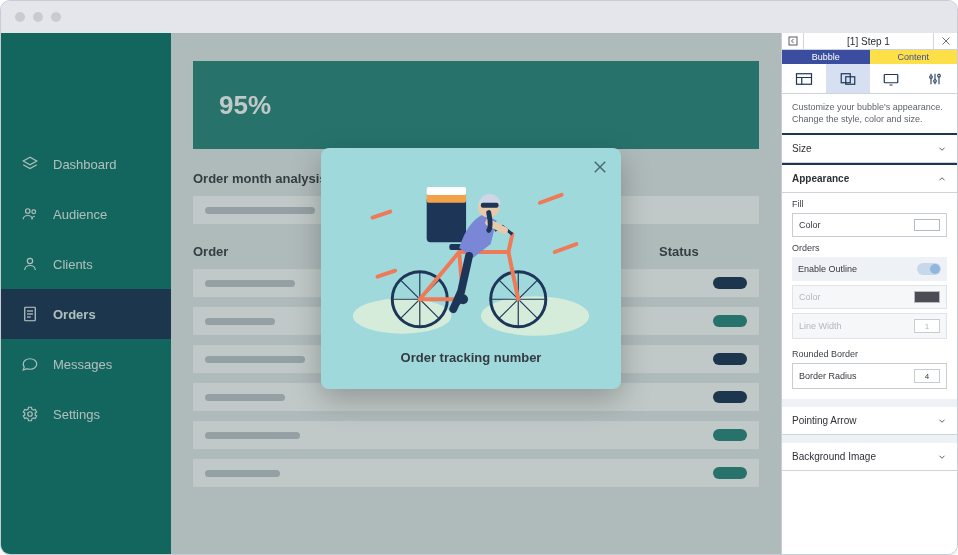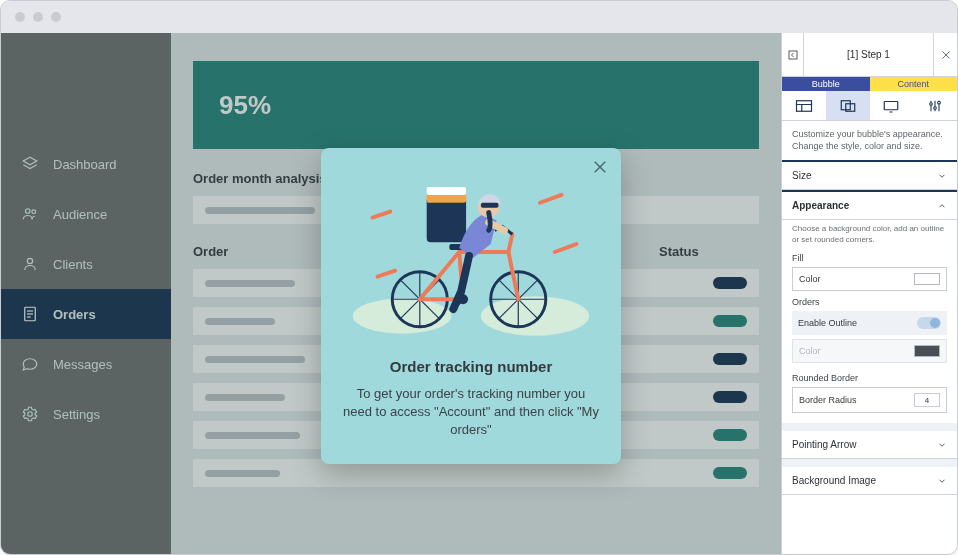--- a/index.html
+++ b/index.html
@@ -2,21 +2,21 @@
 <html><head>
 <meta charset="utf-8">
 <style>
 * { box-sizing: border-box; margin: 0; padding: 0; font-family: -apple-system, BlinkMacSystemFont, "Segoe UI", Arial, sans-serif; }
 body { background: #fff; }
 .browser-frame { width: 958px; height: 555px; border: 1px solid #c8ccd4; border-radius: 10px; overflow: hidden; position: relative; background: #e8eaef; box-shadow: 0 4px 10px rgba(0,0,0,0.06); }
 .chrome-bar { height: 32px; background: #e4e6ec; display: flex; align-items: center; padding: 0 14px; gap: 8px; }
 .dot { width: 10px; height: 10px; border-radius: 50%; background: #c9cbd3; }
 .app { position: absolute; top: 32px; left: 0; right: 0; bottom: 0; display: flex; }
 
-.sidebar { width: 170px; background: #737373; display: flex; flex-direction: column; padding-top: 106px; }
+.sidebar { width: 170px; background: #0f766e; display: flex; flex-direction: column; padding-top: 106px; }
 .side-item { display: flex; align-items: center; gap: 14px; height: 50px; padding: 0 20px; color: #e8f1f0; font-size: 13px; cursor: pointer; }
 .side-item.active { background: #1d3557; font-weight: 600; }
 .side-icon { width: 18px; height: 18px; flex-shrink: 0; }
 
 .main { flex: 1; background: #e8eaef; padding: 28px 22px 0 22px; position: relative; }
 .stat-row { display: flex; gap: 22px; }
 .stat { flex: 1; background: #2c8882; color: #fff; font-size: 26px; font-weight: 700; padding: 22px 26px; height: 88px; display:flex; align-items:center; }
 .section-title { font-size: 13px; color: #3b3f46; margin-top: 22px; font-weight:600; }
 .ph-row { background: #fff; height: 28px; margin-top: 10px; display:flex; align-items:center; padding:0 12px; }
 .ph-bar { background: #c3c7ce; height: 7px; border-radius: 4px; }
@@ -26,27 +26,27 @@
 .table-row { display:flex; background:#fff; height:28px; margin-top:10px; align-items:center; padding:0 12px; }
 .cell-order { flex:1; }
 .cell-status { width:90px; display:flex; justify-content:flex-end; }
 .pill { width:34px; height:12px; border-radius:6px; }
 .pill1 { background:#1d3557; }
 .pill2 { background:#2c8882; }
 
 .modal { position:absolute; left:320px; top:115px; width:300px; background:#9fd9dc; border-radius:8px; box-shadow:0 10px 30px rgba(0,0,0,0.25); padding:14px 22px 24px; }
 .modal .close { position:absolute; top:10px; right:12px; width:18px; height:18px; cursor:pointer; color:#476a6c; }
 .modal-illustration { width: 100%; height: 180px; display:flex; align-items:center; justify-content:center; }
-.modal-title { text-align:center; font-size:15px; font-weight:700; color:#343a40; margin-top:16px; }
+.modal-title { text-align:center; font-size:13px; font-weight:700; color:#343a40; margin-top:8px; }
 .modal-body { text-align:center; font-size:13px; color:#3d4248; margin-top:10px; line-height:1.4; }
 
 .dim-overlay { position:absolute; inset:0; background:rgba(30,60,55,0.28); pointer-events:none; }
 
 .panel { width:176px; background:#fff; border-left:1px solid #c8ccd4; display:flex; flex-direction:column; font-size:10px; color:#36393e; position:relative; }
-.panel-header { height:44px; display:flex; align-items:center; position:relative; border-bottom:1px solid #cfd3da;}
+.panel-header { height:17px; display:flex; align-items:center; position:relative; border-bottom:1px solid #cfd3da;}
 .panel-back { width:22px; height:100%; display:flex; align-items:center; justify-content:center; border-right:1px solid #d2d6dc; cursor:pointer; }
 .panel-title { flex:1; text-align:center; color:#2b2e33; }
 .panel-close { width:24px; height:100%; display:flex; align-items:center; justify-content:center; cursor:pointer; color:#6a6e76; border-left:1px solid #d2d6dc;}
 .tabs { display:flex; height:14px; }
 .tab { flex:1; display:flex; align-items:center; justify-content:center; font-size:9px; cursor:pointer; }
 .tab.active { background:#3b4d9e; color:#fff; }
 .tab.inactive { background:#fde047; color:#3b4d9e; }
 .icon-tabs { display:flex; height:30px; border-bottom:1px solid #cfd3da; }
 .icon-tab { flex:1; display:flex; align-items:center; justify-content:center; cursor:pointer; color:#1d3557; }
 .icon-tab.active { background:#d7e0f2; }
@@ -250,21 +250,20 @@
 
           <path d="M148 60 L164 68" stroke="#e9c9a8" stroke-width="7" stroke-linecap="round"></path>
 
           <circle cx="148" cy="44" r="11" fill="#e9c9a8"></circle>
           <path d="M138 42 a11 11 0 0 1 22 0" fill="#cfd6e6"></path>
           <path d="M148 50 q3 14 0 18" stroke="#1d3557" stroke-width="5" stroke-linecap="round" fill="none"></path>
           <rect x="140" y="40" width="18" height="5" rx="2" fill="#1d3557"></rect>
         </svg>
       </div>
       <div class="modal-title">Order tracking number</div>
-      <div class="modal-body">To get your order's tracking number you need to access "Account" and then click "My orders"</div>
     </div>
 
     <div class="panel">
       <div class="panel-header">
         <div class="panel-back">
           <svg width="12" height="12" viewBox="0 0 24 24" fill="none" stroke="#575b63" stroke-width="2">
               <rect x="4" y="4" width="16" height="16"></rect>
               <polyline points="13 8 9 12 13 16"></polyline>
             </svg>
         </div>
@@ -320,34 +319,37 @@
           </svg>
       </div>
 
       <div class="accordion" style="border-top:2px solid #1d3557;">
         <span class="acc-label" style="font-weight:700;">Appearance</span>
         <svg class="chev" viewBox="0 0 24 24" fill="none" stroke="#3b3f46" stroke-width="2">
             <polyline points="6 15 12 9 18 15"></polyline>
           </svg>
       </div>
       <div class="appearance-body">
-        <div class="sub-desc">Choose a background color, add an outline or set rounded corners.</div>
         <div class="field-label">Fill</div>
         <div class="color-row">
           <span>Color</span>
           <div class="swatch white"></div>
         </div>
         <div class="field-label">Orders</div>
         <div class="toggle-row">
           <span>Enable Outline</span>
           <div class="toggle-pill"></div>
         </div>
         <div class="disabled-row" style="margin-top:4px;">
           <span>Color</span>
           <div class="swatch dark"></div>
+        </div>
+        <div class="disabled-row" style="margin-top:4px;">
+          <span>Line Width</span>
+          <div class="num-box">1</div>
         </div>
         <div class="field-label" style="margin-top:10px;">Rounded Border</div>
         <div class="color-row">
           <span>Border Radius</span>
           <div class="num-box">4</div>
         </div>
       </div>
       <div class="panel-gap"></div>
       <div class="accordion">
         <span class="acc-label">Pointing Arrow</span>

